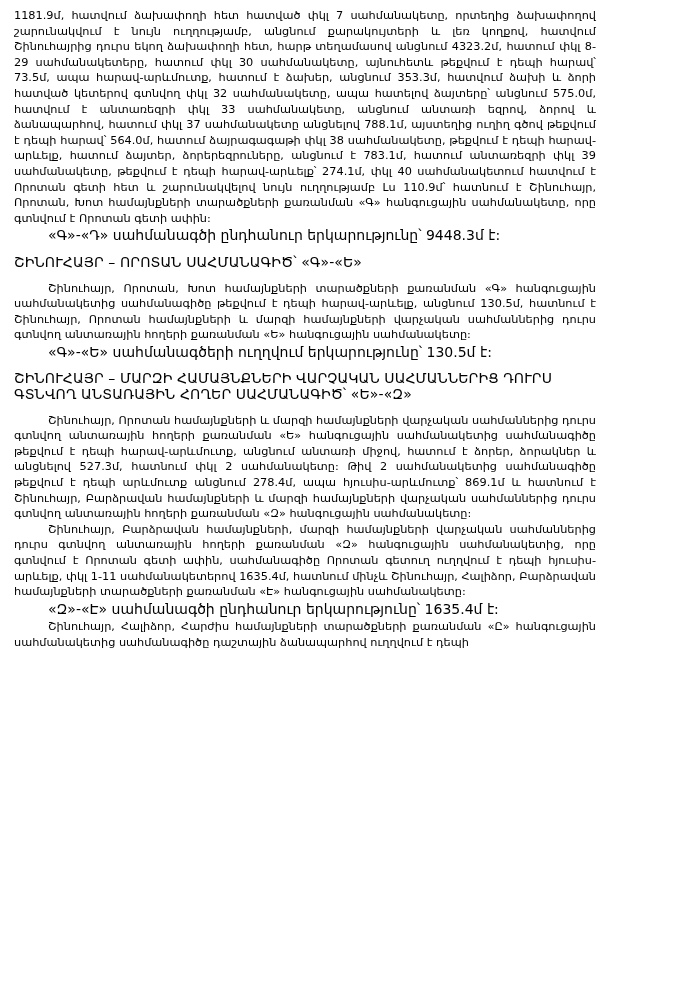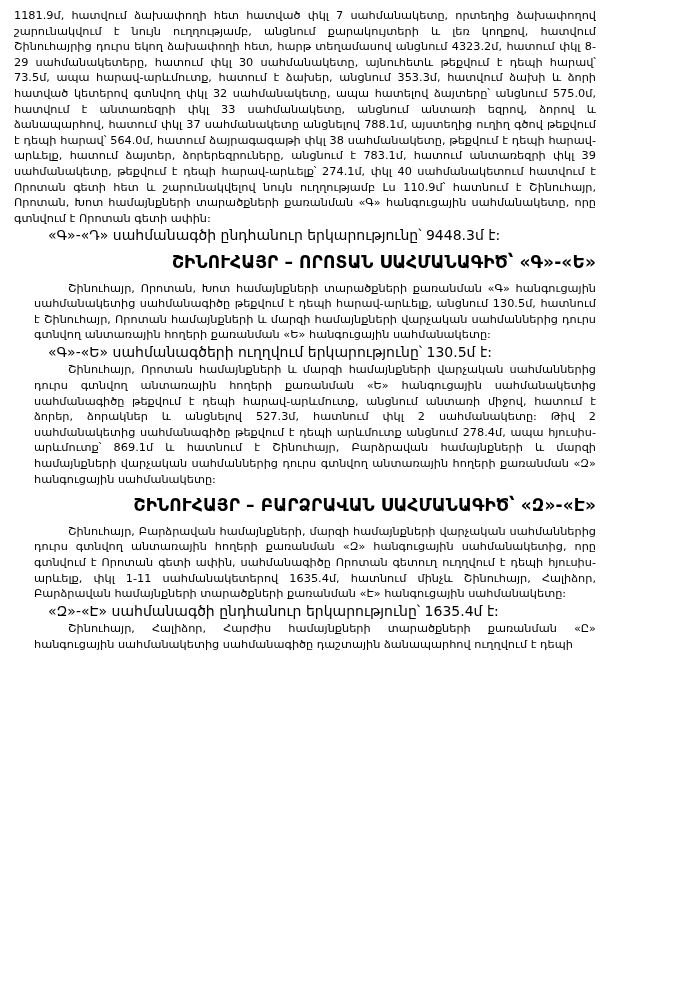--- a/index.html
+++ b/index.html
@@ -26,33 +26,32 @@
   }
   .body-par {
     font-size: 11.3px;
     line-height: 15.6px;
     text-align: justify;
     text-justify: inter-word;
     margin-bottom: 0px;
   }
   .indent {
     text-indent: 34px;
-    margin-left: 20px;
   }
   .quote-line {
     font-size: 14px;
     line-height: 15.6px;
     text-indent: 34px;
     text-align: left;
     margin: 2px 0 2px 0;
   }
   .heading {
-    font-size: 17px;
-    font-weight: bold;
-    text-align: right;
+    font-size: 14px;
+    font-weight: normal;
+    text-align: left;
     line-height: 15.6px;
     margin: 11px 0 10px 0;
     letter-spacing: 0.1px;
   }
   .heading.two-line {
     margin: 11px 0 10px 0;
   }
 </style>
 </head>
 <body>
@@ -62,25 +61,25 @@
   <p class="body-par">1181.9մ, հատվում   ձախափողի հետ հատված փկլ 7 սահմանակետը, որտեղից ձախափողով շարունակվում է նույն ուղղությամբ, անցնում քարակույտերի և լեռ կողքով, հատվում Շինուհայրից դուրս եկող ձախափողի հետ, հարթ տեղամասով անցնում 4323.2մ, հատում փկլ 8-29 սահմանակետերը, հատում փկլ 30 սահմանակետը, այնուհետև թեքվում է դեպի հարավ՝ 73.5մ, ապա հարավ-արևմուտք, հատում է ձախեր, անցնում  353.3մ, հատվում ձախի և ձորի հատված կետերով գտնվող փկլ 32 սահմանակետը, ապա հատելով ձայտերը՝ անցնում 575.0մ, հատվում է անտառեզրի փկլ 33 սահմանակետը, անցնում անտառի եզրով, ձորով և ձանապարհով, հատում փկլ 37 սահմանակետը անցնելով 788.1մ, այստեղից ուղիղ գծով թեքվում է դեպի հարավ՝ 564.0մ, հատում ձայրագագաթի փկլ 38 սահմանակետը, թեքվում է դեպի հարավ-արևելք, հատում ձայտեր, ձորերեզրուները, անցնում  է 783.1մ, հատում անտառեզրի փկլ 39 սահմանակետը, թեքվում է դեպի հարավ-արևելք՝ 274.1մ, փկլ 40 սահմանակետում հատվում է Որոտան գետի հետ և շարունակվելով նույն ուղղությամբ Լս 110.9մ՝  հատնում է Շինուհայր, Որոտան, Խոտ համայնքների տարածքների քառանման «Գ» հանգուցային սահմանակետը, որը գտնվում է Որոտան գետի ափին:</p>
 
   <p class="quote-line">«Գ»-«Դ» սահմանագծի ընդհանուր երկարությունը՝  9448.3մ է:</p>
 
   <p class="heading">ՇԻՆՈՒՀԱՅՐ – ՈՐՈՏԱՆ  ՍԱՀՄԱՆԱԳԻԾ՝  «Գ»-«Ե»</p>
 
   <p class="body-par indent">Շինուհայր, Որոտան, Խոտ համայնքների տարածքների քառանման «Գ» հանգուցային սահմանակետից սահմանագիծը թեքվում է դեպի հարավ-արևելք, անցնում 130.5մ, հատնում է Շինուհայր, Որոտան  համայնքների և մարզի համայնքների վարչական սահմաններից դուրս գտնվող անտառային հողերի   քառանման «Ե» հանգուցային սահմանակետը:</p>
 
   <p class="quote-line">«Գ»-«Ե» սահմանագծերի ուղղվում երկարությունը՝  130.5մ է:</p>
 
+  <p class="heading two-line">ՇԻՆՈՒՀԱՅՐ – ՄԱՐԶԻ ՀԱՄԱՅՆՔՆԵՐԻ ՎԱՐՉԱԿԱՆ ՍԱՀՄԱՆՆԵՐԻՑ ԴՈՒՐՍ ԳՏՆՎՈՂ ԱՆՏԱՌԱՅԻՆ ՀՈՂԵՐ  ՍԱՀՄԱՆԱԳԻԾ՝  «Ե»-«Զ»</p>
 
   <p class="body-par indent">Շինուհայր, Որոտան համայնքների  և մարզի համայնքների վարչական սահմաններից դուրս գտնվող անտառային հողերի քառանման «Ե» հանգուցային սահմանակետից  սահմանագիծը թեքվում է դեպի հարավ-արևմուտք, անցնում անտառի միջով, հատում է ձորեր, ձորակներ և անցնելով 527.3մ, հատնում փկլ 2 սահմանակետը: Թիվ 2 սահմանակետից սահմանագիծը  թեքվում է դեպի արևմուտք անցնում 278.4մ, ապա հյուսիս-արևմուտք՝ 869.1մ և հատնում է Շինուհայր, Բարձրավան համայնքների և մարզի համայնքների վարչական սահմաններից դուրս գտնվող անտառային հողերի քառանման «Զ» հանգուցային սահմանակետը:</p>
 
 
-  <p class="heading">ՇԻՆՈՒՀԱՅՐ – ԲԱՐՁՐԱՎԱՆ  ՍԱՀՄԱՆԱԳԻԾ՝   «Զ»-«Է»</p>
 
   <p class="body-par indent">Շինուհայր, Բարձրավան համայնքների, մարզի համայնքների վարչական սահմաններից դուրս գտնվող անտառային հողերի քառանման «Զ» հանգուցային սահմանակետից, որը գտնվում է Որոտան գետի ափին, սահմանագիծը Որոտան գետուղ ուղղվում է դեպի հյուսիս-արևելք, փկլ 1-11 սահմանակետերով 1635.4մ, հատնում մինչև Շինուհայր, Հալիձոր, Բարձրավան համայնքների  տարածքների քառանման «Է» հանգուցային սահմանակետը:</p>
 
   <p class="quote-line">«Զ»-«Է» սահմանագծի ընդհանուր երկարությունը՝  1635.4մ է:</p>
 
 
   <p class="body-par indent">Շինուհայր, Հալիձոր, Հարժիս համայնքների տարածքների քառանման «Ը» հանգուցային սահմանակետից սահմանագիծը դաշտային ձանապարհով ուղղվում է դեպի</p>
 
 </div>
 

